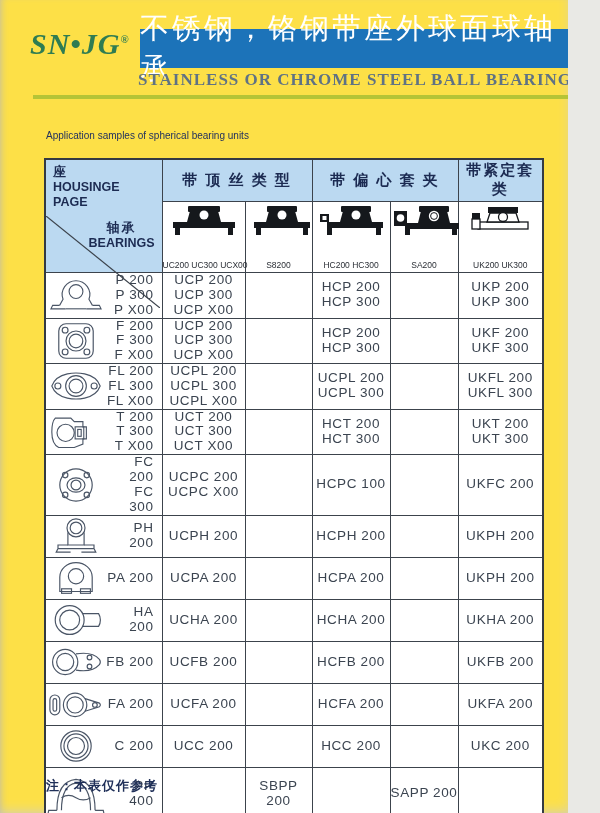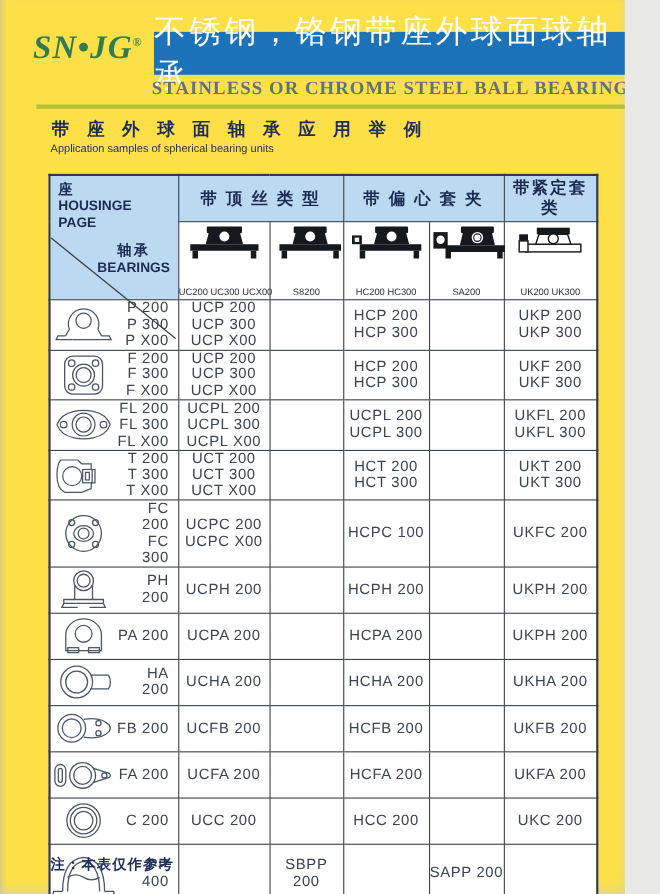--- a/index.html
+++ b/index.html
@@ -65,21 +65,20 @@
 
 <div class="page">
 
   <div class="logo"><span>SN•JG</span><sup>®</sup></div>
   <div class="banner">
       <span>不锈钢，铬钢带座外球面球轴承</span>
     </div>
   <div class="subtitle">STAINLESS OR CHROME STEEL BALL BEARING UNITS</div>
   <div class="greenline"></div>
 
-  <div class="sec-cn">带 座 外 球 面 轴 承 应 用 举 例</div>
   <div class="sec-en">Application samples of spherical bearing units</div>
 
   <table class="main">
     <colgroup>
       <col style="width:117px">
         <col style="width:83px">
         <col style="width:67px">
       <col style="width:78px">
         <col style="width:68px">
         <col style="width:85px">

